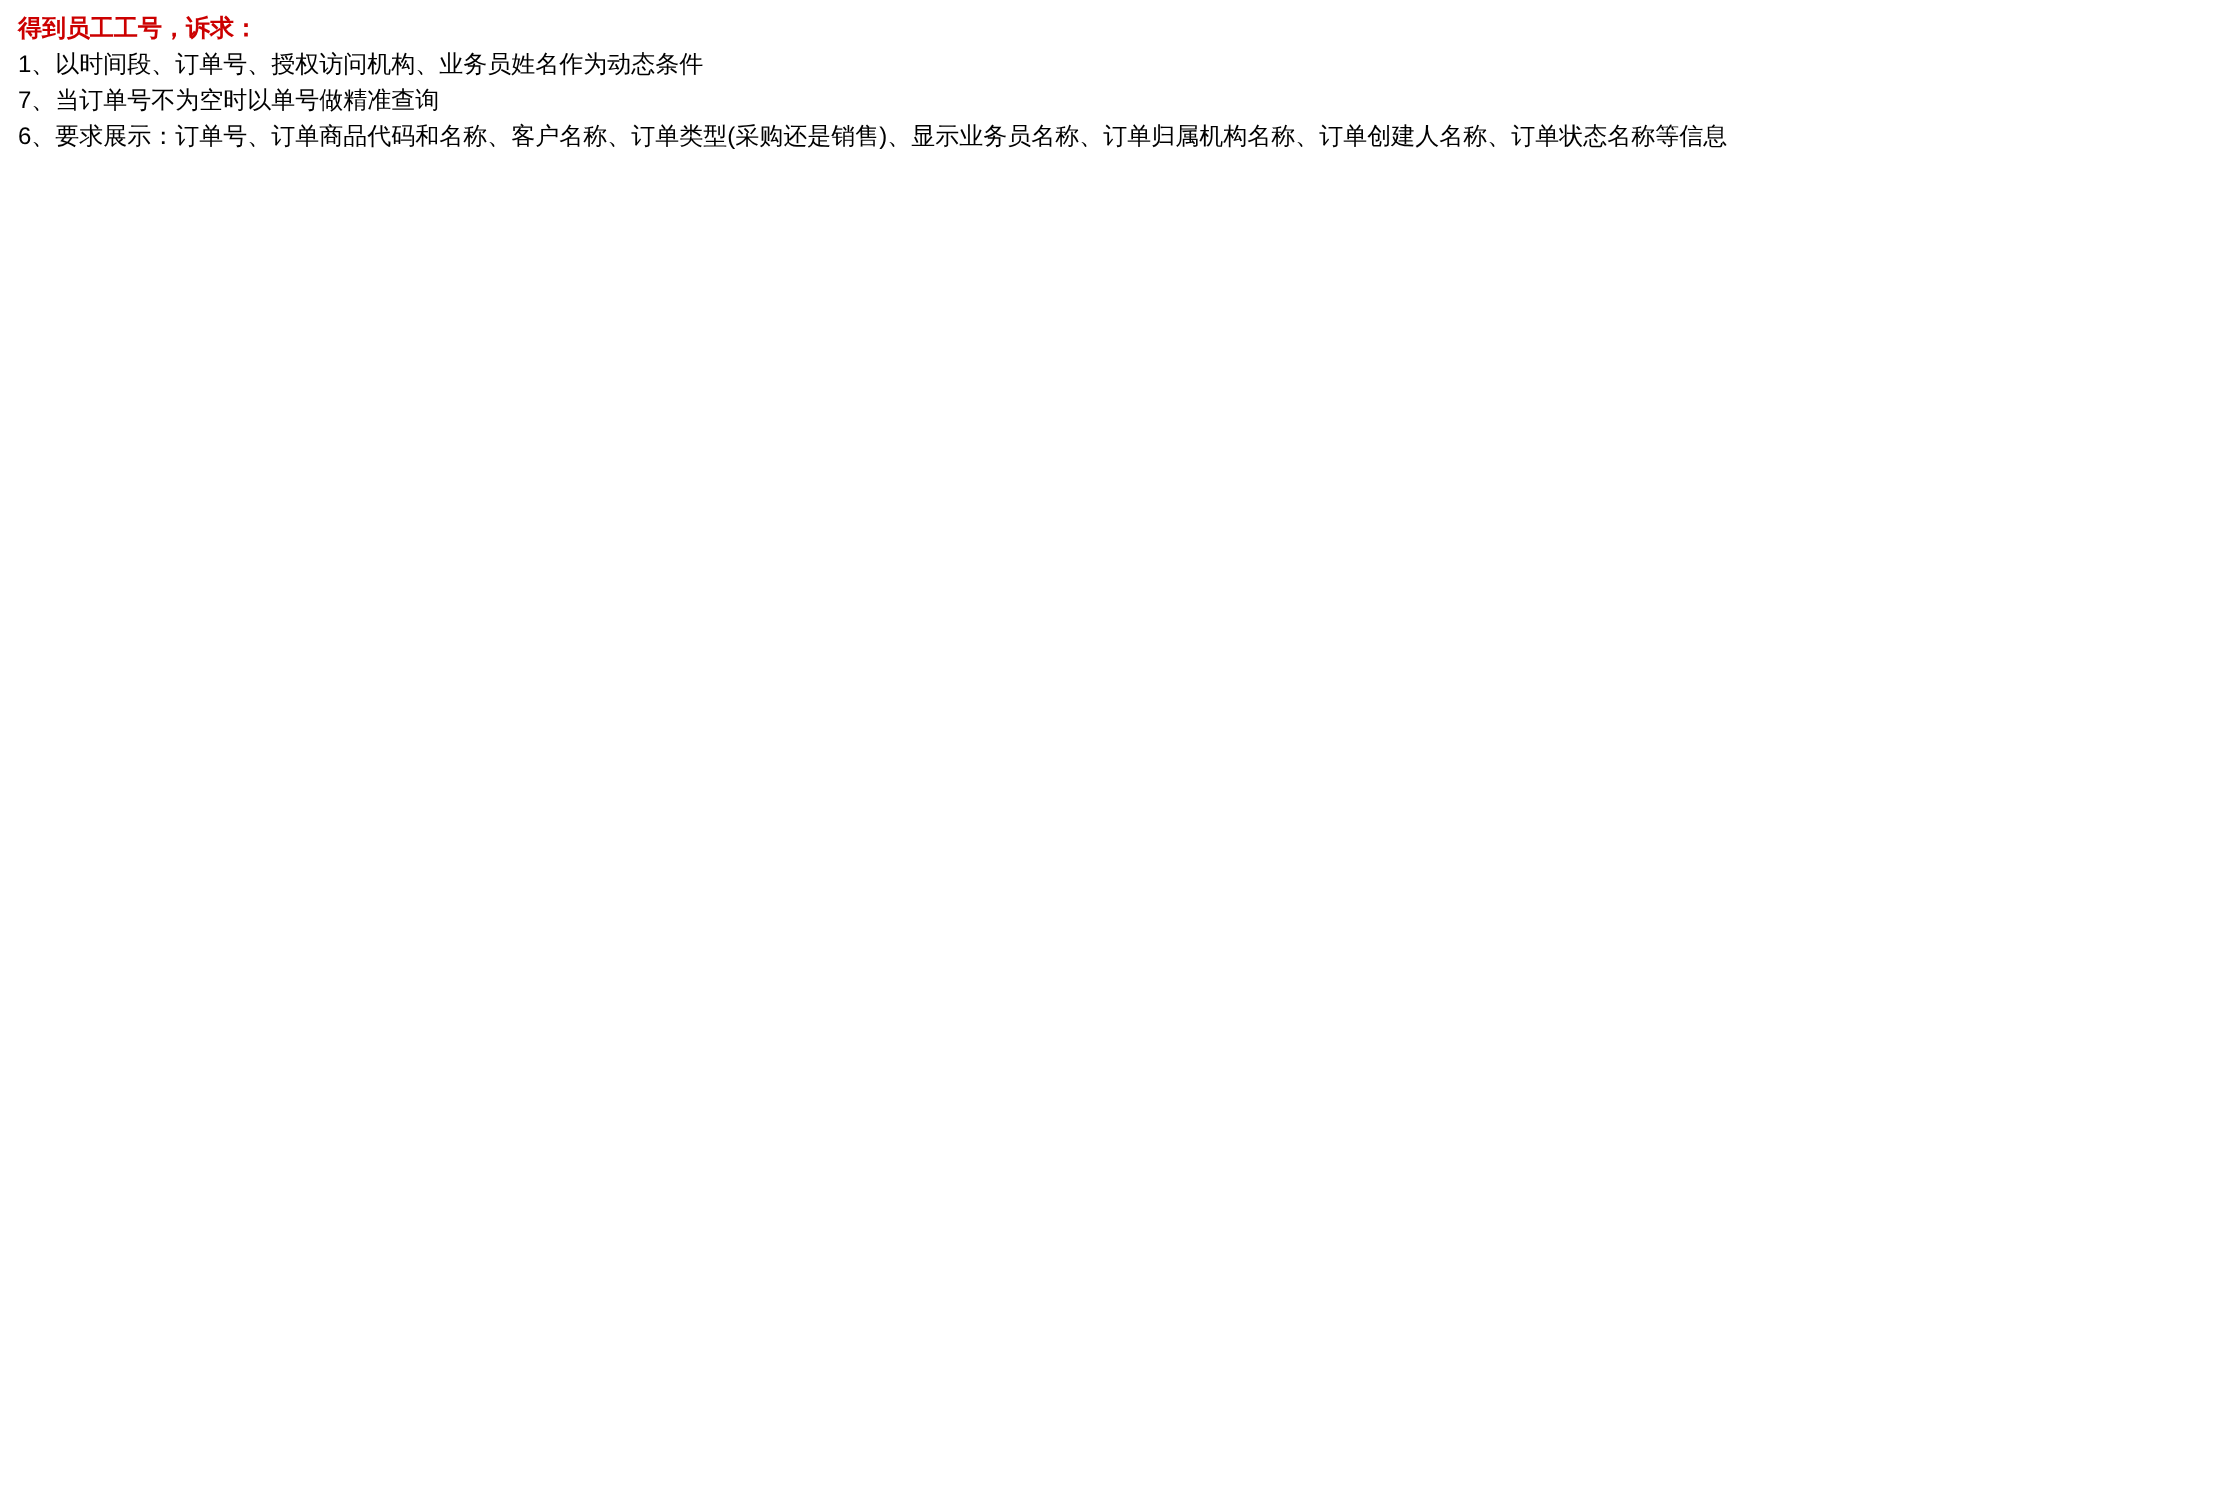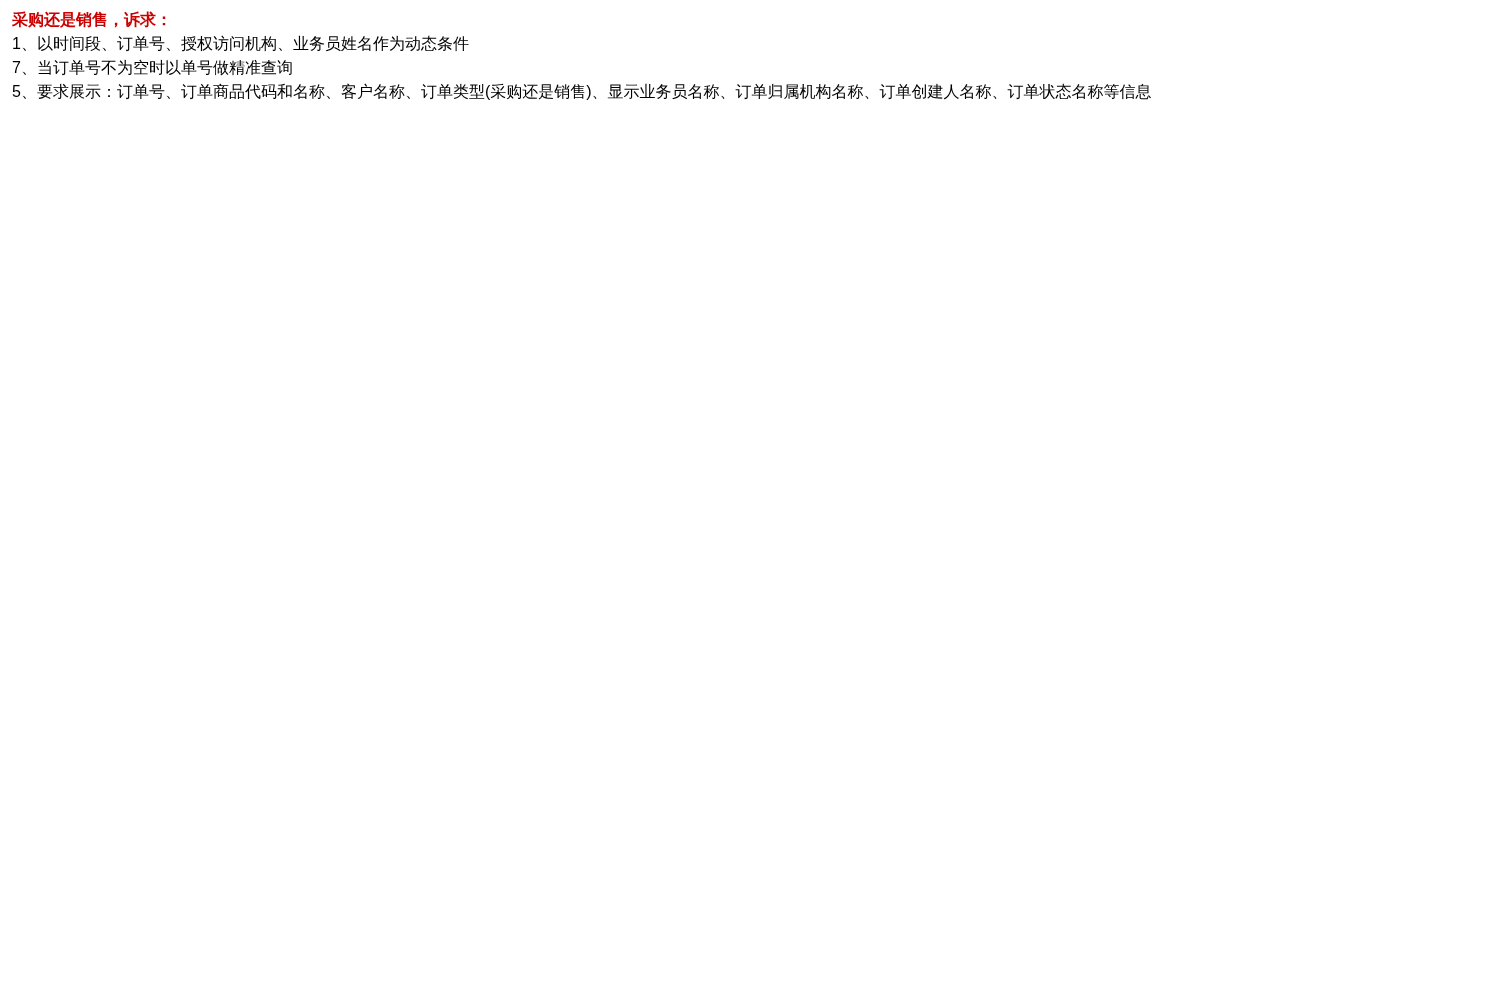--- a/index.html
+++ b/index.html
@@ -50,24 +50,24 @@
   .hl-line { background: #e8f0f8; display: inline-block; }
   .indent1 { padding-left: 30px; }
   .indent2 { padding-left: 60px; }
   .indent-sql { padding-left: 62px; }
   .indent-sql2 { padding-left: 112px; }
   .indent-sql3 { padding-left: 100px; }
 </style>
 </head>
 <body>
 
-<div class="req-title">采购还是销售，诉求：</div>
+<div class="req-title">得到员工工号，诉求：</div>
 <div class="req-item">1、以时间段、订单号、授权访问机构、业务员姓名作为动态条件</div>
 <div class="req-item">7、当订单号不为空时以单号做精准查询</div>
-<div class="req-item">5、要求展示：订单号、订单商品代码和名称、客户名称、订单类型(采购还是销售)、显示业务员名称、订单归属机构名称、订单创建人名称、订单状态名称等信息</div>
+<div class="req-item">6、要求展示：订单号、订单商品代码和名称、客户名称、订单类型(采购还是销售)、显示业务员名称、订单归属机构名称、订单创建人名称、订单状态名称等信息</div>
 
 <div class="left-col">
   <div class="analysis-title">分析：</div>
   <div class="ana-item">1、商品名称需要关联商品表</div>
   <div class="ana-item">2、客户名称需要关联客户信息表</div>
   <div class="ana-item">3、订单类型需要关联数据字典表</div>
   <div class="ana-item">4、业务员名称需要关联员工信息表</div>
   <div class="ana-item">5、归属机构名称需要关联机构表</div>
   <div class="ana-item">6、订单创建人名称关联员工信息表</div>
   <div class="ana-item">7、订单状态需要关联数据字典表</div>

